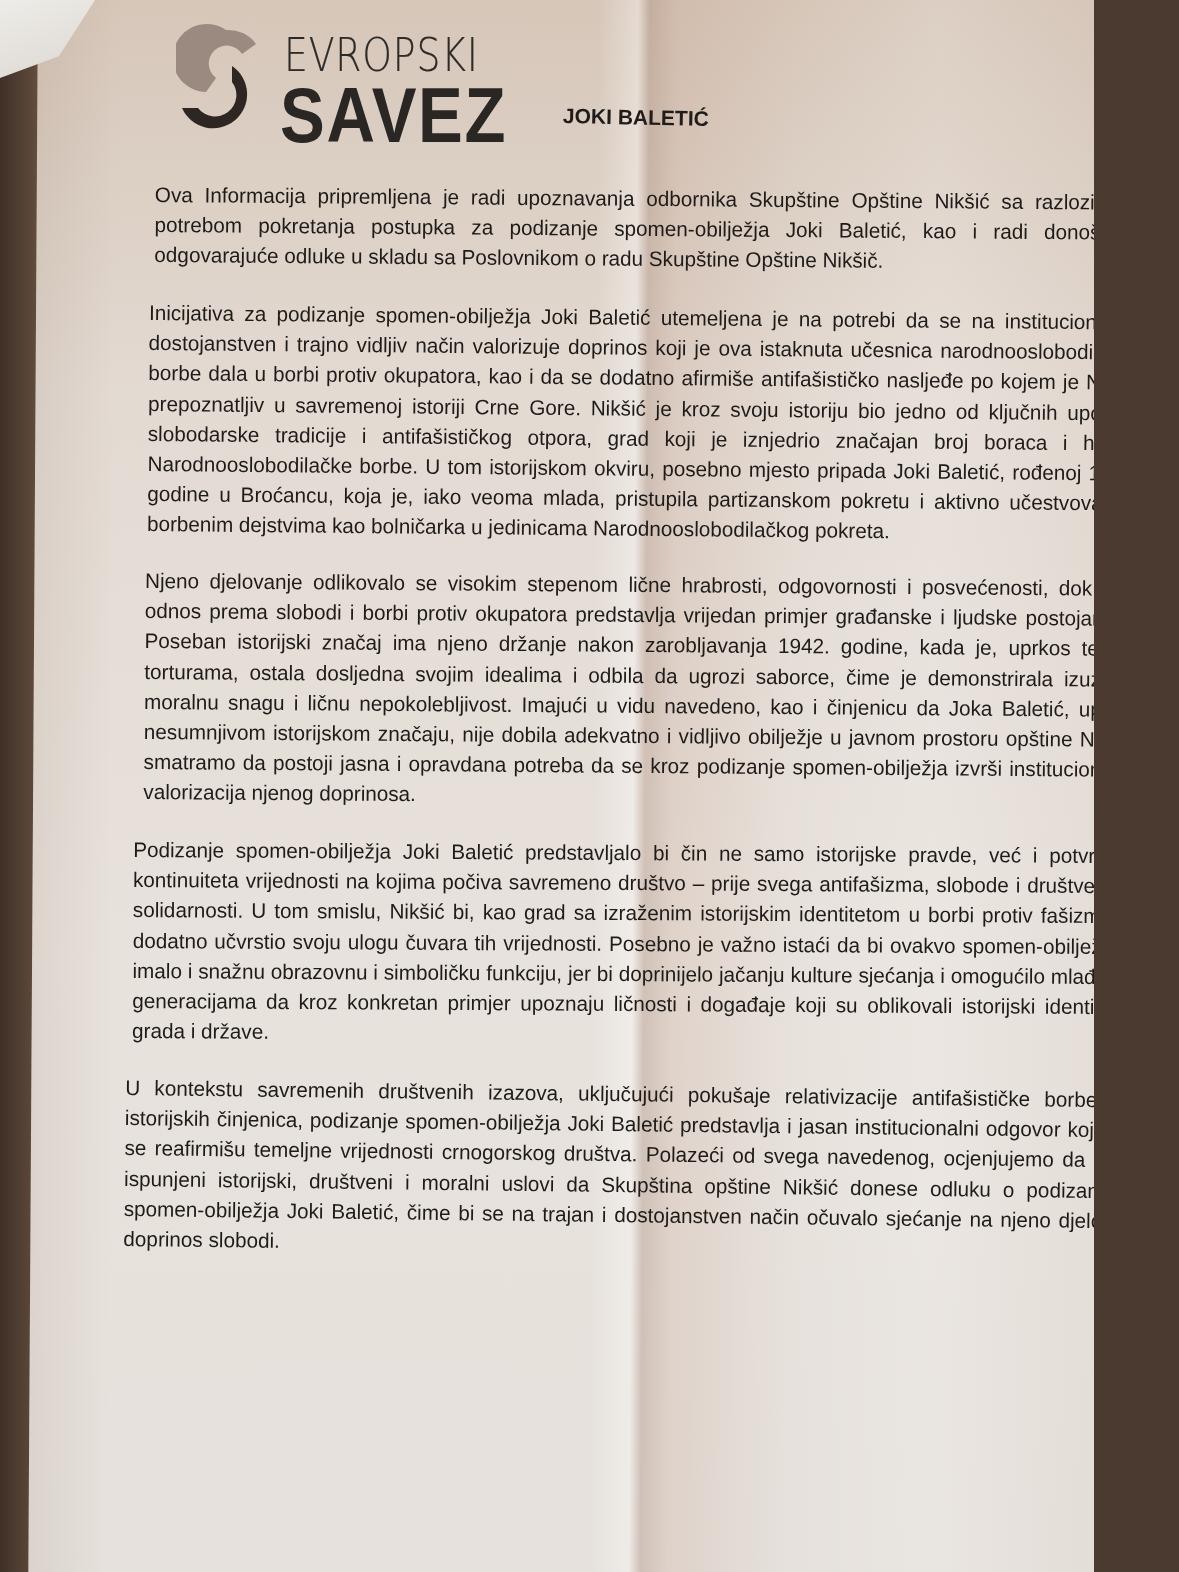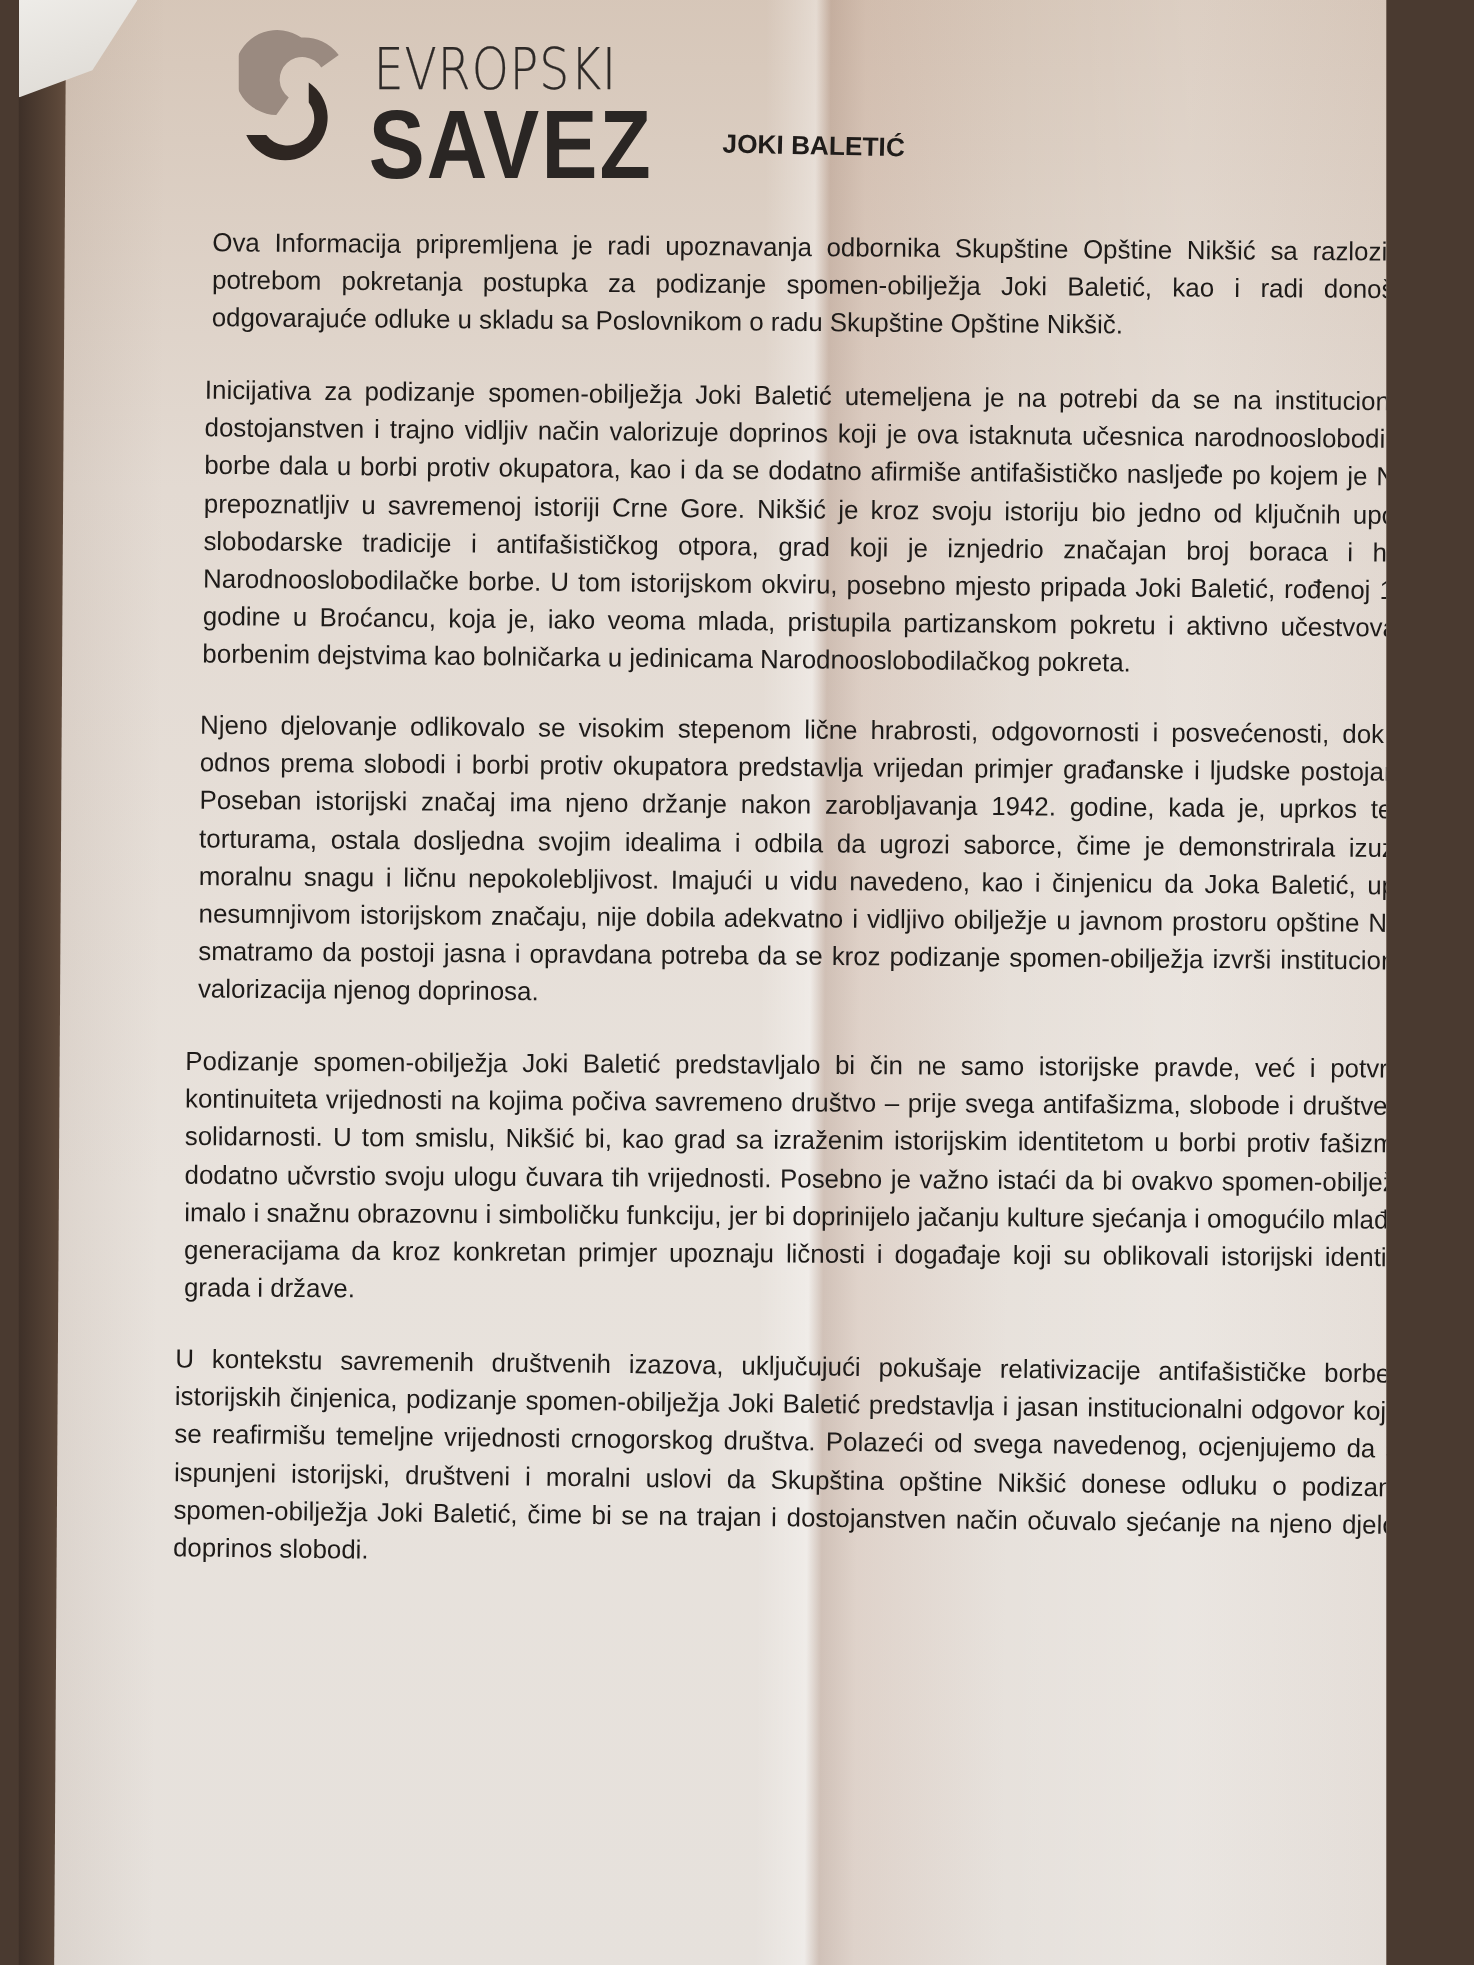--- a/index.html
+++ b/index.html
@@ -8,21 +8,20 @@
       height: 1572px;
       overflow: hidden;
       background: #4a3a30;
     }
     .scene {
       position: relative;
       width: 1094px;
       height: 1572px;
       overflow: hidden;
       background: linear-gradient(90deg, #3e3028 0px, #5a4638 30px, #6b5444 45px);
-      margin-left: 15px;
     }
     
     .corner-fold {
       position: absolute;
       left: 0; top: 0;
       width: 95px; height: 78px;
       background: linear-gradient(160deg, #eeece8 0%, #dcd8d2 100%);
       clip-path: polygon(0 0, 100% 0, 62% 72%, 0 100%);
       z-index: 3;
     }

